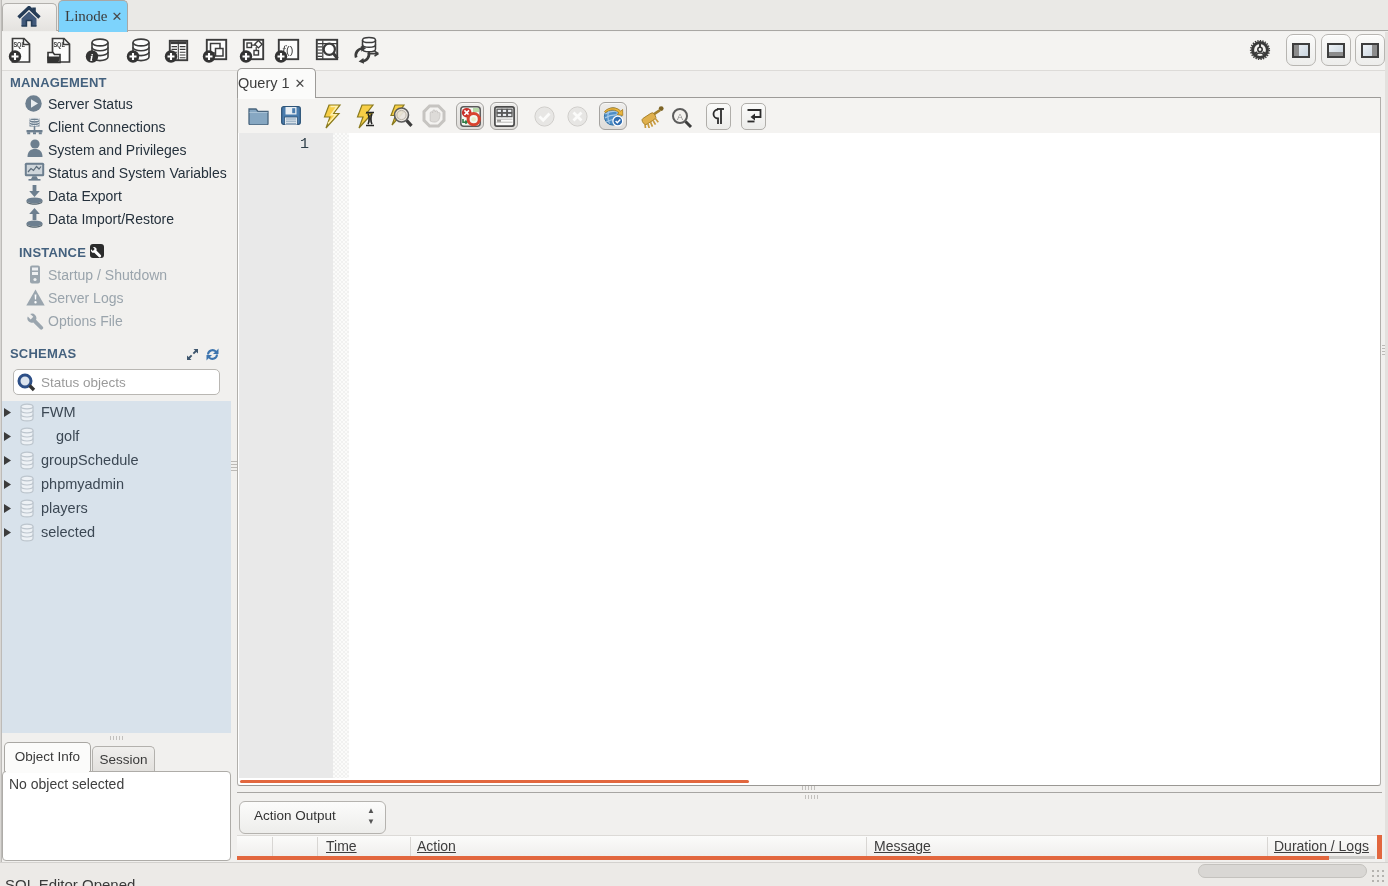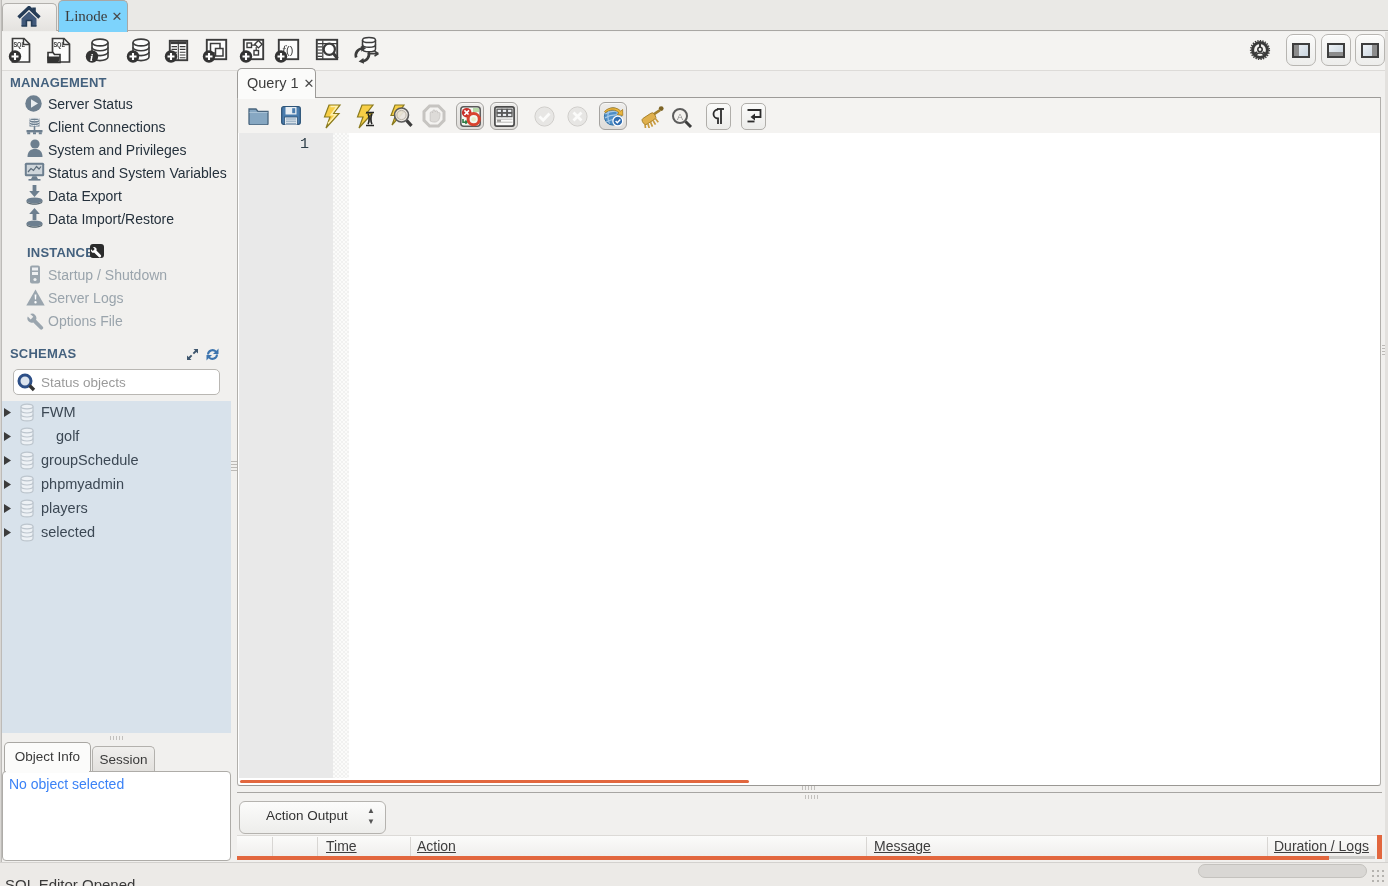--- a/index.html
+++ b/index.html
@@ -33,24 +33,24 @@
 
 
 #filterbox { left:13px; top:369px; width:207px; height:26px; background:#fff; border:1px solid #b9b7b3; border-radius:5px; }
 #filterbox span { position:absolute; left:27px; top:5px; font-size:13.5px; color:#9a9a9a; }
 
 
 .btab { position:absolute; font-size:13.5px; color:#3a3a3a; text-align:center; }
 #oitab { left:4px; top:742px; width:87px; height:30px; background:#fbfbfa; border:1px solid #a9a7a3; border-bottom:none; border-radius:5px 5px 0 0; line-height:28px; }
 #sestab { left:92px; top:746px; width:63px; height:26px; background:linear-gradient(#f0efed,#e2e0dd); border:1px solid #b3b1ad; border-bottom:none; border-radius:5px 5px 0 0; line-height:25px; }
 #oipanel { left:2px; top:771px; width:229px; height:90px; background:#fff; border:1px solid #aeaca8; border-radius:4px; }
-#oipanel div { margin:4px 0 0 6px; font-size:14px; color:#3b82f6; }
-
-
-#qtab { left:237px; top:68px; width:79px; height:30px; background:#fbfbfa; border:1px solid #9d9b98; border-bottom:none; border-radius:5px 5px 0 0; font-size:14.5px; color:#3c3c3c; line-height:28px; padding-left:9px; white-space:nowrap; z-index:5; }
+#oipanel div { margin:4px 0 0 6px; font-size:14px; color:#404040; }
+
+
+#qtab { left:237px; top:68px; width:79px; height:30px; background:#fbfbfa; border:1px solid #9d9b98; border-bottom:none; border-radius:5px 5px 0 0; font-size:14.5px; color:#3c3c3c; line-height:28px; white-space:nowrap; z-index:5; }
 #qtab .x { color:#4a4a4a; font-size:13px; margin-left:5px; }
 #edtb { left:237px; top:97px; width:1144px; height:36px; background:#f4f3f1; border-top:1px solid #9d9b98; border-left:1px solid #b1afab; border-right:1px solid #b1afab; }
 #edtbcut { left:238px; top:97px; width:77px; height:2px; background:#fbfbfa; z-index:6; }
 #split1line { left:237px; top:792px; width:1145px; height:1px; background:#a8a6a3; }
 .hdots { position:absolute; width:14px; height:4px; background:
   repeating-linear-gradient(90deg, #c2c0bd 0 1px, transparent 1px 3px); }
 #aobtn .spin { position:absolute; right:10px; top:3px; font-size:8px; color:#555; line-height:11px; text-align:center; }
 #grip { left:1372px; top:870px; width:13px; height:13px; background:
   radial-gradient(circle at 1px 1px, #b5b3af 1px, transparent 1.4px);
   background-size:5px 5px; }
@@ -61,21 +61,21 @@
 #lnum { position:absolute; left:62px; top:3px; width:32px; font-family:"Liberation Mono", monospace; font-size:15px; color:#2f3f4a; text-align:left; }
 #obar1 { position:absolute; left:2px; top:647px; width:509px; height:3px; background:#e2673e; border-radius:2px; }
 
 .tgbtn { width:28px; height:28px; border:1px solid #a5a3a0; border-radius:6px; background:linear-gradient(#eeedeb,#dfddda); box-shadow:inset 0 1px 0 #f8f8f7; }
 .flatbtn { width:25px; height:27px; border:1px solid #b0aeaa; border-radius:5px; background:linear-gradient(#fbfbfa,#ececea); }
 
 
 #split1 { left:237px; top:786px; width:1144px; height:14px; background:#f2f1ef; }
 
 
-#aobtn { left:239px; top:801px; width:147px; height:33px; background:linear-gradient(#fcfcfb,#ededeb); border:1px solid #b5b3af; border-radius:6px; font-size:13.5px; color:#333; line-height:28px; padding-left:26px; }
+#aobtn { left:239px; top:801px; width:147px; height:33px; background:linear-gradient(#fcfcfb,#ededeb); border:1px solid #b5b3af; border-radius:6px; font-size:13.5px; color:#333; line-height:28px; padding-left:14px; }
 #ohead { left:237px; top:835px; width:1145px; height:21px; background:linear-gradient(#fbfbfa,#f0efed); border-top:1px solid #dcdad7; }
 .hsep { position:absolute; top:1px; width:1px; height:19px; background:#d8d6d3; }
 .htxt { position:absolute; top:2px; font-size:14px; color:#3d3d3d;text-decoration:underline; }
 #obar2 { left:237px; top:856px; width:1092px; height:4px; background:#e2673e; }
 #obar2b { left:1329px; top:856px; width:46px; height:3px; background:#cdccc9; }
 #obar3 { left:1377px; top:835px; width:5px; height:24px; background:#e2673e; }
 
 
 #statusbar { left:0; top:862px; width:1388px; height:24px; background:#eceae7; }
 #statusbar span { position:absolute; left:5px; top:13px; font-size:15px; color:#3a3a3a;text-align:right; }
@@ -210,21 +210,21 @@
 
 
 <div class="abs" id="sidebar">
   <div class="shead abs" style="left:10px; top:4px;">MANAGEMENT</div>
   <div class="sitem" style="top:25px;text-align:right;">Server Status</div>
   <div class="sitem" style="top:48px;">Client Connections</div>
   <div class="sitem" style="top:71px;">System and Privileges</div>
   <div class="sitem" style="top:94px;">Status and System Variables</div>
   <div class="sitem" style="top:117px;">Data Export</div>
   <div class="sitem" style="top:140px;">Data Import/Restore</div>
-  <div class="shead abs" style="left:10px; top:174px;padding-left:17px;">INSTANCE</div>
+  <div class="shead abs" style="left:2px; top:174px;padding-left:17px;">INSTANCE</div>
   <div class="sitem dis" style="top:196px;">Startup / Shutdown</div>
   <div class="sitem dis" style="top:219px;">Server Logs</div>
   <div class="sitem dis" style="top:242px;">Options File</div>
   <div class="shead abs" style="left:10px; top:275px;">SCHEMAS</div>
 
   <svg class="abs" style="left:24px; top:23px;" width="19" height="19" viewBox="0 0 19 19">
     <circle cx="9.5" cy="9.5" r="8.2" fill="#6d7f8f"></circle>
     <path d="M7 5.2 L14 9.5 L7 13.8 Z" fill="#e9edf0"></path>
   </svg>
   <svg class="abs" style="left:25px; top:45px;" width="19" height="20" viewBox="0 0 19 20">

